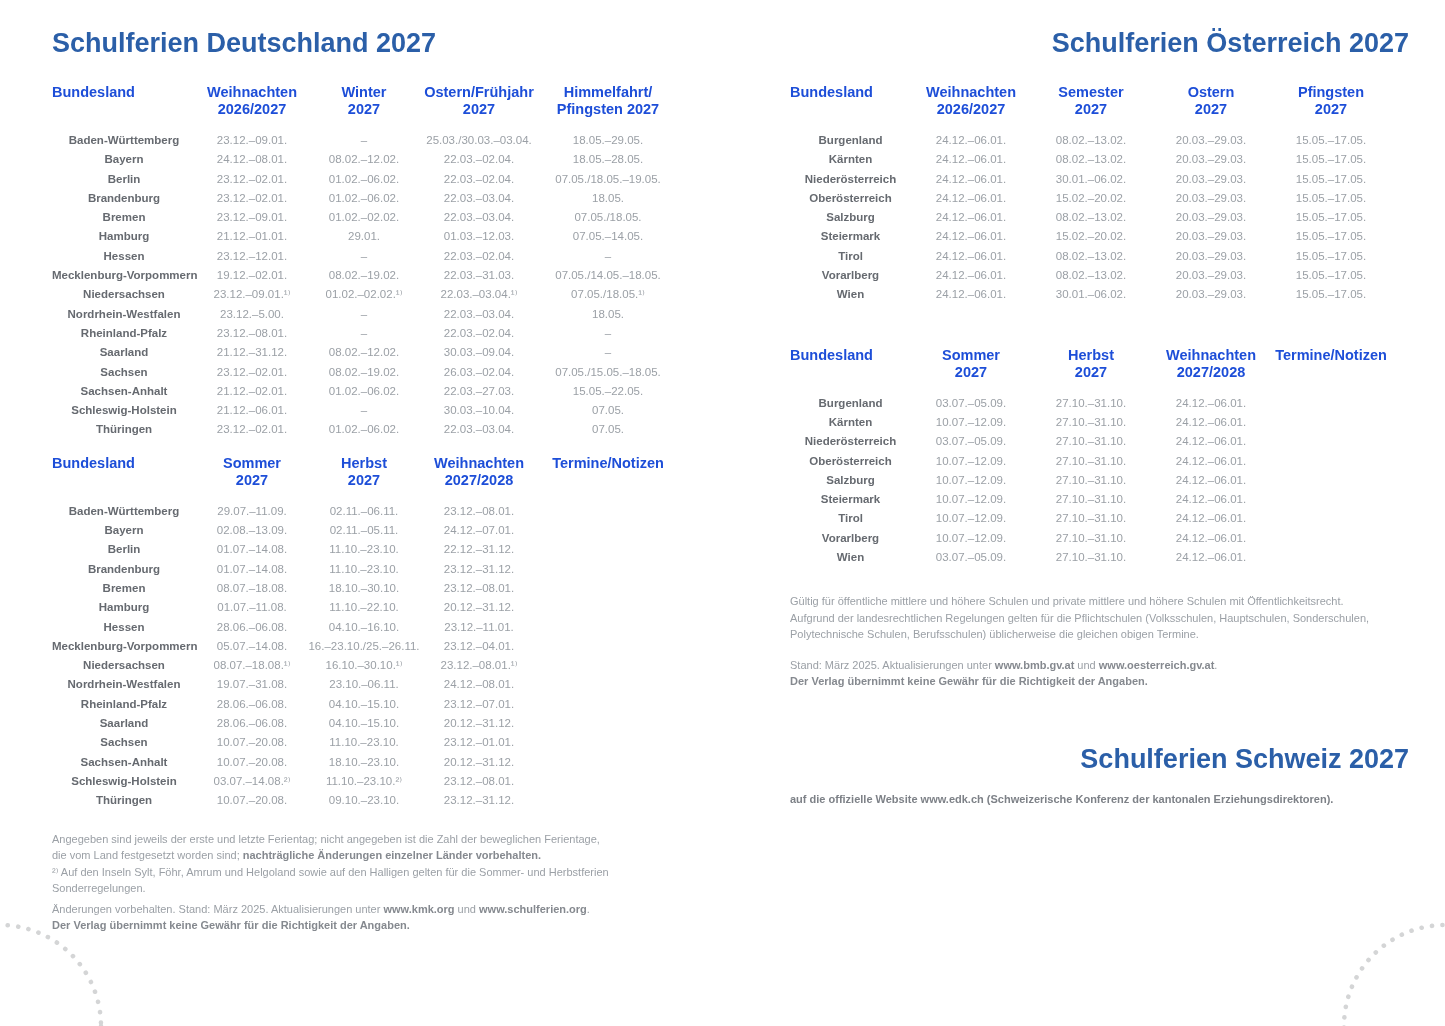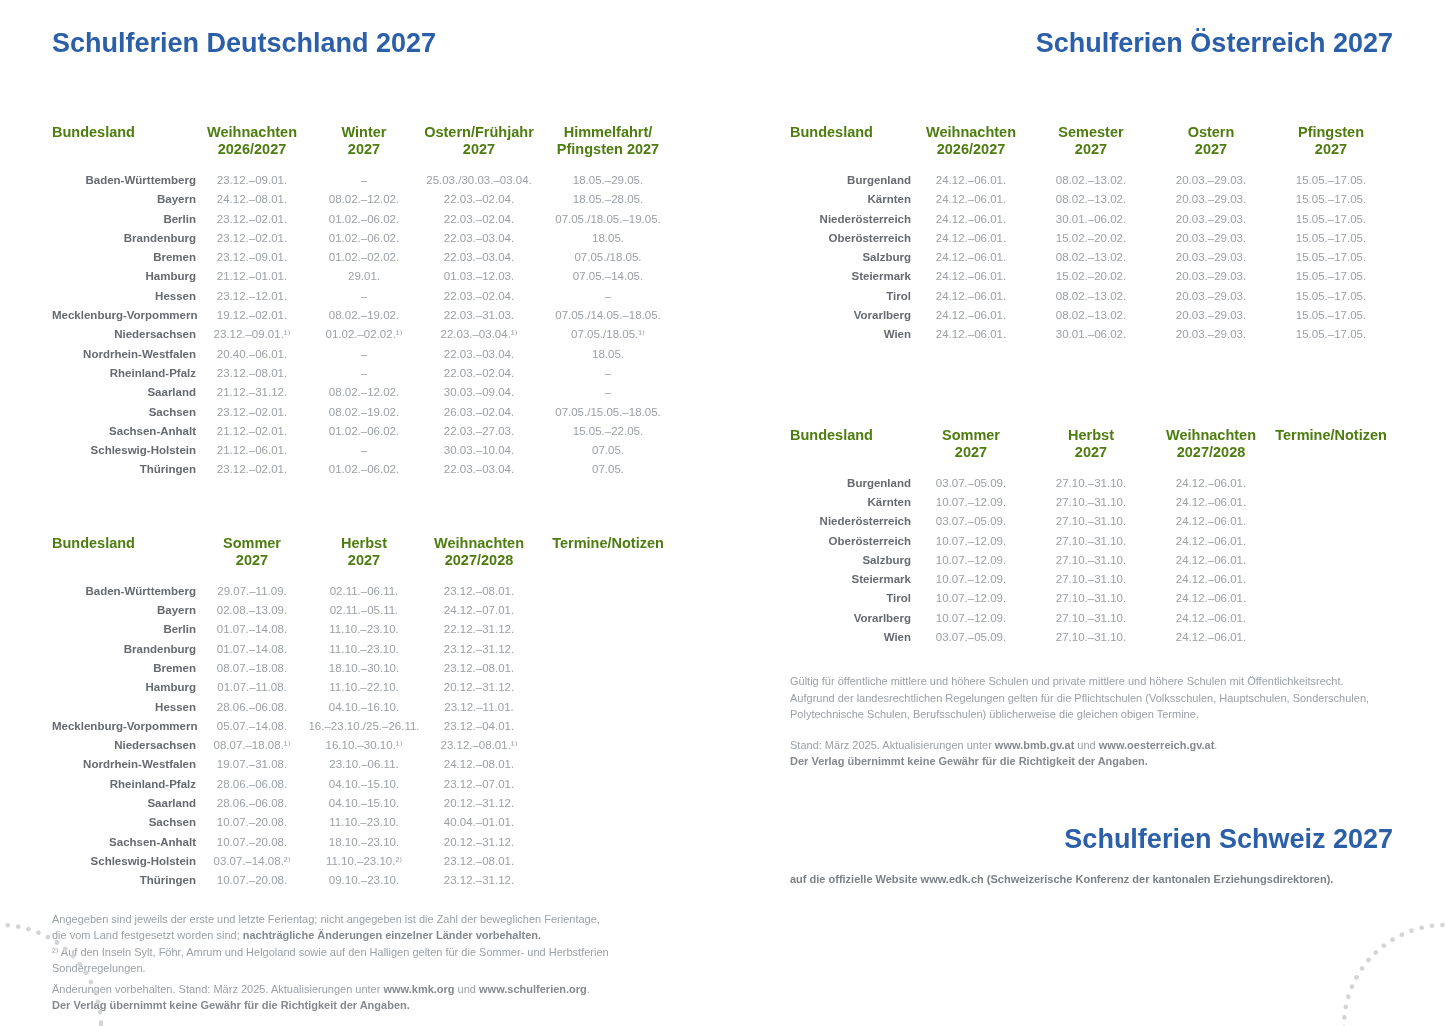--- a/index.html
+++ b/index.html
@@ -4,45 +4,45 @@
 <style>
   html,body{margin:0;padding:0;background:#ffffff;}
   body{
     width:1445px;height:1026px;position:relative;overflow:hidden;
     font-family:"Liberation Sans","DejaVu Sans",sans-serif;
     -webkit-font-smoothing:antialiased;
   }
   .spread{display:flex;width:100%;height:100%;position:relative;}
   .page{box-sizing:border-box;position:relative;}
   .page-left{width:722px;padding:28px 30px 7px 52px;}
-  .page-right{width:723px;padding:28px 52px 0 68px;}
+  .page-right{width:723px;padding:28px 36px 0 68px;}
 
   h1.page-title{
     margin:0;font-size:27px;font-weight:700;color:#2b5fa8;letter-spacing:0;
   }
   h1.align-right{text-align:right;}
   h2.swiss-title{
     margin:54px 0 0 0;font-size:27px;font-weight:700;color:#2b5fa8;text-align:right;
   }
 
   .ftable{display:block;}
   .ftable .trow{display:grid;align-items:start;}
   .page-left .ftable .trow{grid-template-columns:144px 112px 112px 118px 140px;}
   .page-right .ftable .trow{grid-template-columns:121px 120px 120px 120px 120px;}
   .ftable .thead{margin-bottom:13px;}
   .ftable .thead .cell{
-    font-size:14.5px;font-weight:700;color:#4d7c0f;text-align:center;line-height:17px;margin-top:40px;
+    font-size:14.5px;font-weight:700;color:#1d4ed8;text-align:center;line-height:17px;
   }
   .ftable .thead .cell.c-state{text-align:left;}
   .ftable .tbody .cell{
     font-size:11.5px;color:#9ba0a6;text-align:center;line-height:19.3px;
     white-space:nowrap;
   }
   .ftable .tbody .cell.c-state{
-    text-align:right;font-weight:700;color:#666a70;
+    text-align:center;font-weight:700;color:#666a70;
   }
   .t1{margin-top:25px;}
   .page-left  .t2{margin-top:15px;}
   .page-right .t2{margin-top:42px;}
 
   .notes{font-size:11px;line-height:16.5px;color:#9ba0a6;}
   .notes p{margin:0;}
   .notes p.gap-before{margin-top:4px;}
   .notes p.blank-before{margin-top:14px;}
   .notes .b{font-weight:700;color:#85898f;}
@@ -143,21 +143,21 @@
           </div>
           <div class="trow">
             <div class="cell c-state">Niedersachsen</div>
             <div class="cell">23.12.–09.01.¹⁾</div>
             <div class="cell">01.02.–02.02.¹⁾</div>
             <div class="cell">22.03.–03.04.¹⁾</div>
             <div class="cell">07.05./18.05.¹⁾</div>
           </div>
           <div class="trow">
             <div class="cell c-state">Nordrhein-Westfalen</div>
-            <div class="cell">20.40.–06.01.</div>
+            <div class="cell">23.12.–5.00.</div>
             <div class="cell">–</div>
             <div class="cell">22.03.–03.04.</div>
             <div class="cell">18.05.</div>
           </div>
           <div class="trow">
             <div class="cell c-state">Rheinland-Pfalz</div>
             <div class="cell">23.12.–08.01.</div>
             <div class="cell">–</div>
             <div class="cell">22.03.–02.04.</div>
             <div class="cell">–</div>
@@ -302,21 +302,21 @@
             <div class="cell c-state">Saarland</div>
             <div class="cell">28.06.–06.08.</div>
             <div class="cell">04.10.–15.10.</div>
             <div class="cell">20.12.–31.12.</div>
             <div class="cell"></div>
           </div>
           <div class="trow">
             <div class="cell c-state">Sachsen</div>
             <div class="cell">10.07.–20.08.</div>
             <div class="cell">11.10.–23.10.</div>
-            <div class="cell">40.04.–01.01.</div>
+            <div class="cell">23.12.–01.01.</div>
             <div class="cell"></div>
           </div>
           <div class="trow">
             <div class="cell c-state">Sachsen-Anhalt</div>
             <div class="cell">10.07.–20.08.</div>
             <div class="cell">18.10.–23.10.</div>
             <div class="cell">20.12.–31.12.</div>
             <div class="cell"></div>
           </div>
           <div class="trow">

